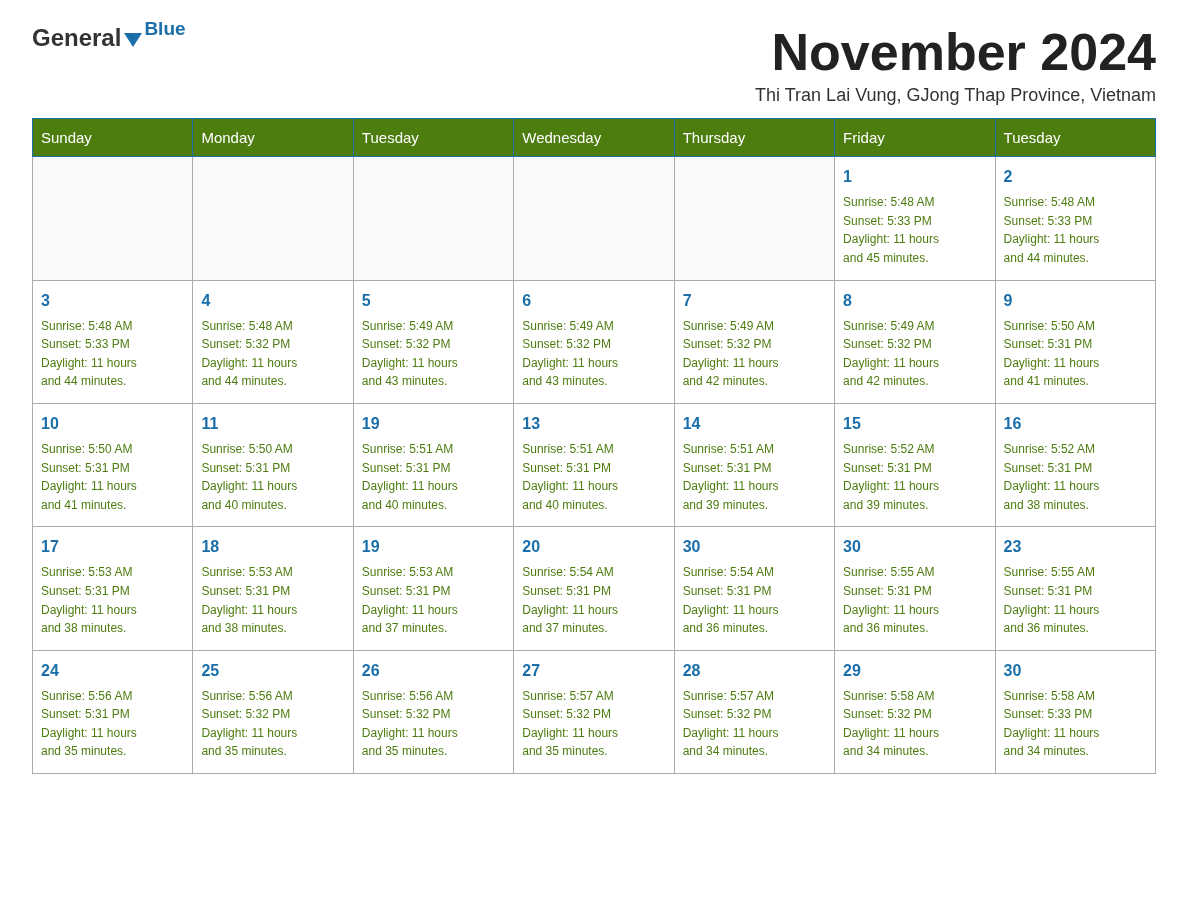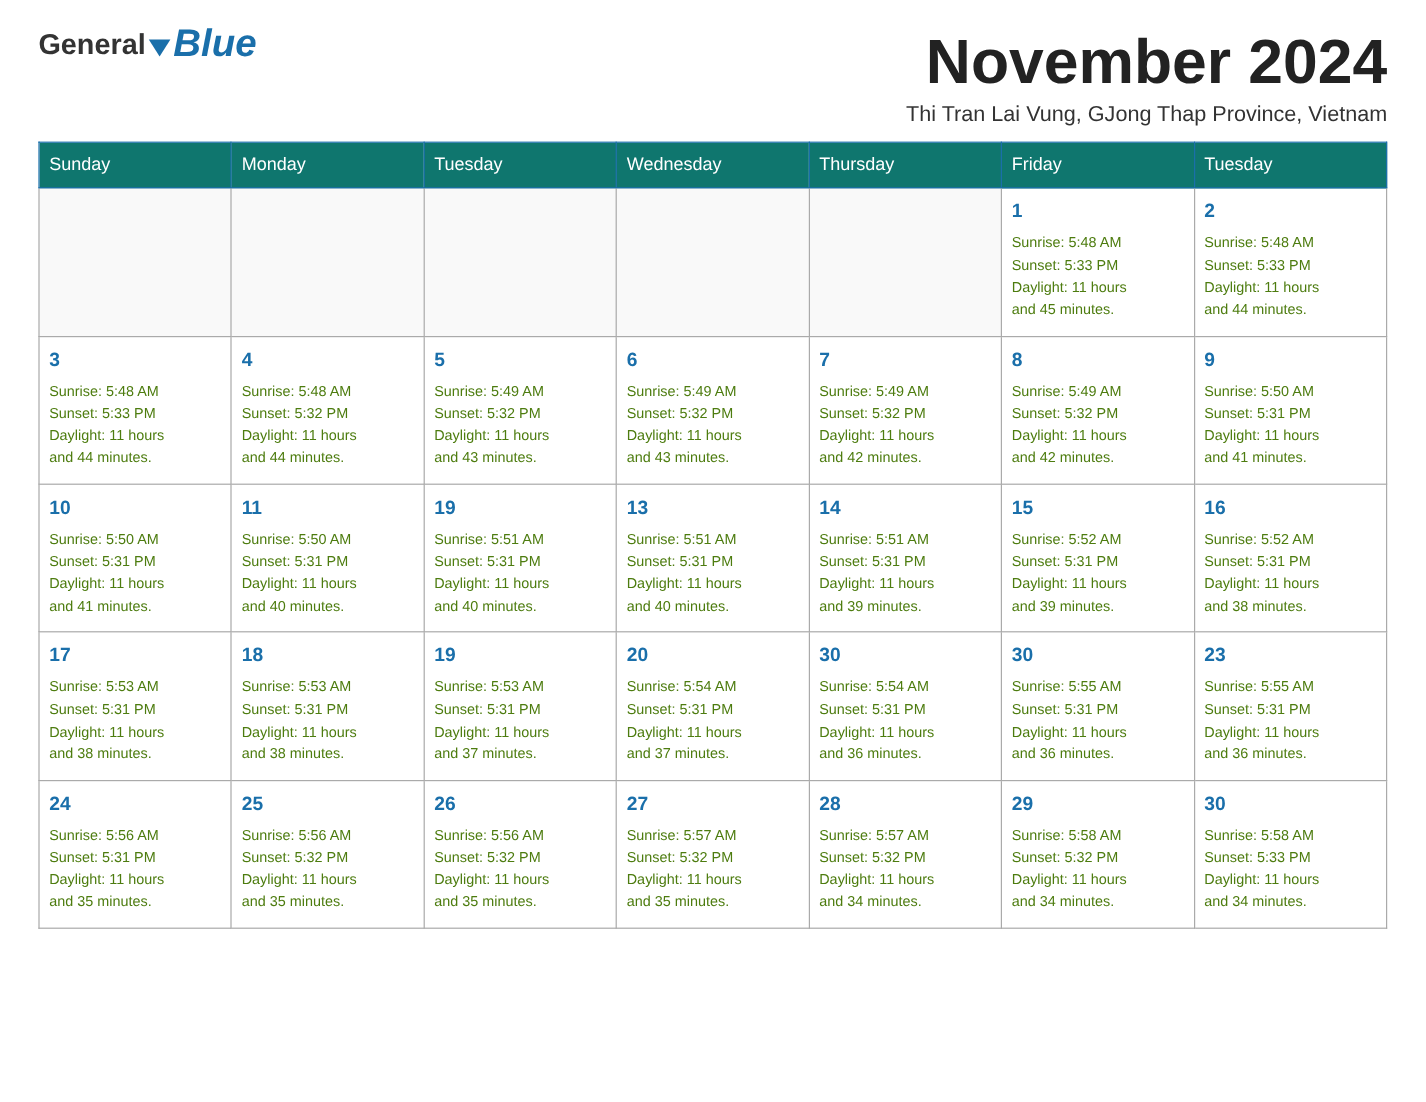--- a/index.html
+++ b/index.html
@@ -34,21 +34,21 @@
       margin-top: 4px;
       margin-left: 36px;
     }
     .calendar {
       width: 100%;
       border-collapse: collapse;
       margin-top: 12px;
       border: 1px solid #aaa;
     }
     .calendar thead tr th {
-      background-color: #0f766e;
+      background-color: #4d7c0f;
       color: #fff;
       font-size: 15px;
       font-weight: normal;
       padding: 10px 8px;
       text-align: left;
       border: 1px solid #1a6faa;
     }
     .calendar tbody tr td {
       vertical-align: top;
       padding: 8px 8px 12px 8px;
@@ -80,21 +80,21 @@
   </style>
 </head>
 <body>
 
 <div class="header">
   <div class="logo">
     <div style="display:flex;align-items:center;">
       <span style="font-size:24px;font-weight:bold;color:#333;font-family:Arial,sans-serif;">General</span>
       <span style="display:inline-block;width:0;height:0;border-left:9px solid transparent;border-right:9px solid transparent;border-top:14px solid #1a6faa;margin-left:3px;margin-top:4px;"></span>
     </div>
-    <span style="font-size:32px;font-weight:bold;color:#1a6faa;font-family:Arial,sans-serif;margin-top:-6px;margin-left:2px;font-style:italic;">Blue</span>
+    <span style="font-size:19px;font-weight:bold;color:#1a6faa;font-family:Arial,sans-serif;margin-top:-6px;margin-left:2px;">Blue</span>
   </div>
   <div class="title-block">
     <div class="month-title">November 2024</div>
     <div class="location">Thi Tran Lai Vung, GJong Thap Province, Vietnam</div>
   </div>
 </div>
 
 <table class="calendar">
   <thead>
     <tr>

